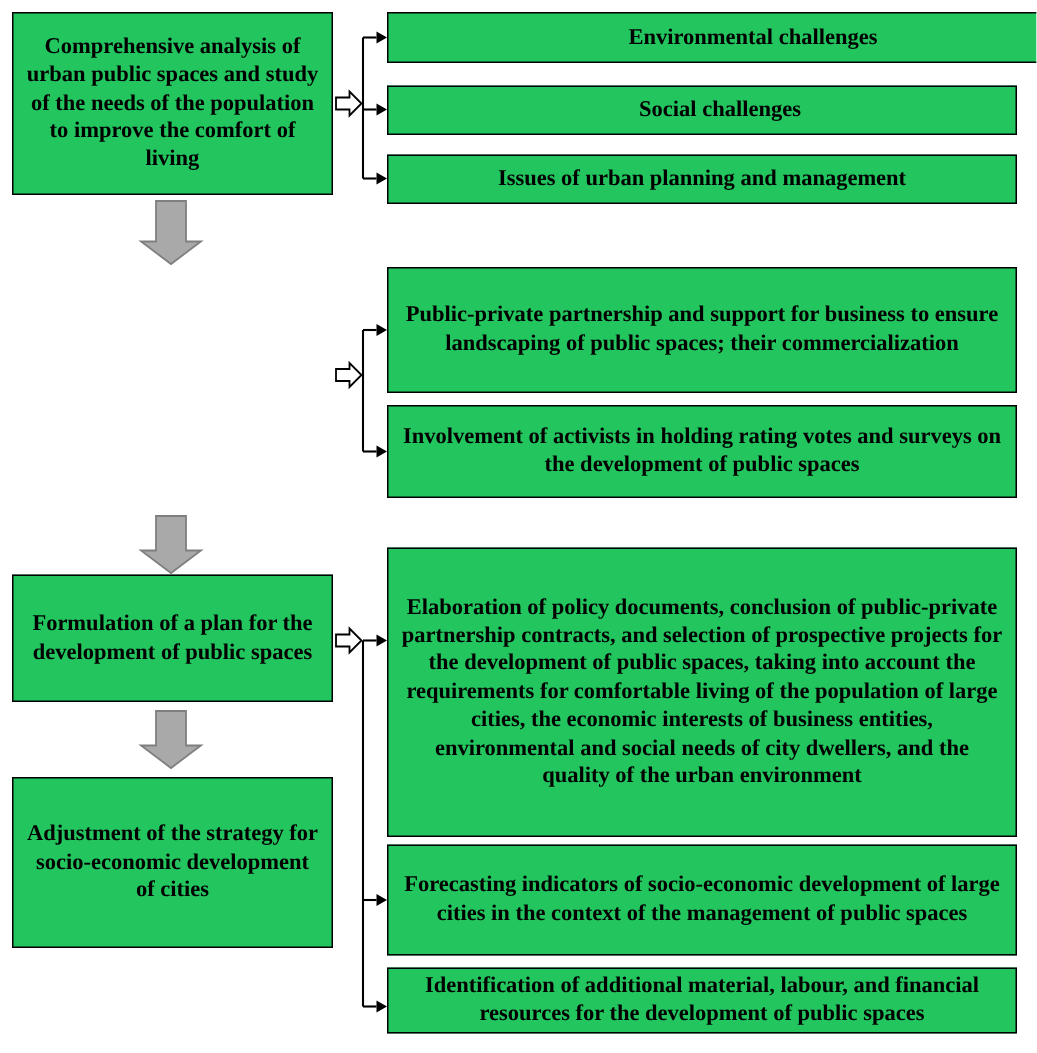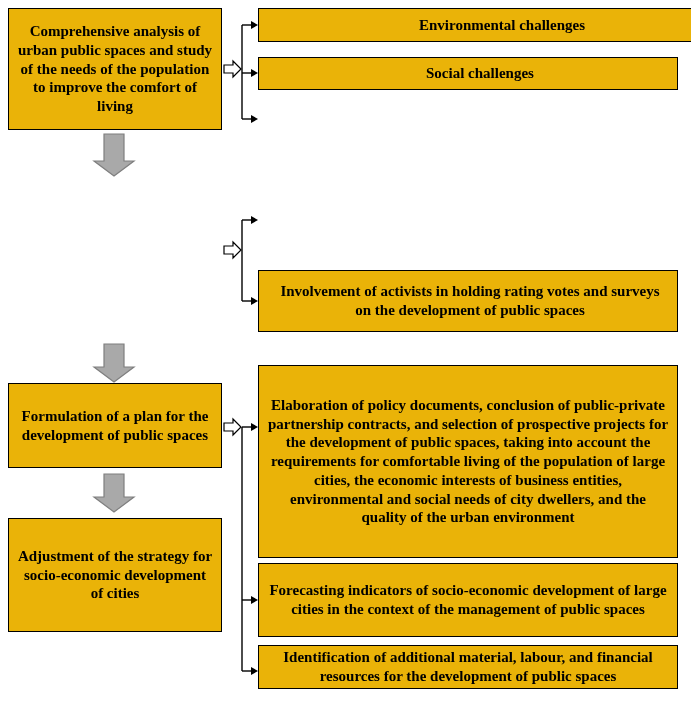--- a/index.html
+++ b/index.html
@@ -8,42 +8,42 @@
   .canvas {
     position:relative;
     width:691px;
     height:702px;
     background:#ffffff;
     overflow:hidden;
   }
   .box {
     position:absolute;
     border:1.5px solid #000000;
-    background:#eab308;
+    background:#22c55e;
     display:flex;
     align-items:center;
     justify-content:center;
     text-align:center;
     font-weight:bold;
     font-size:15px;
     line-height:1.25;
     color:#000000;
     padding:2px 8px;
   }
   
   .l1 { left:8px;  top:8px;   width:214px; height:122px; }
   .l2 { left:8px;  top:178px; width:214px; height:160px; }
   .l3 { left:8px;  top:383px; width:214px; height:85px;  }
   .l4 { left:8px;  top:518px; width:214px; height:114px; }
   
   .r1a { left:258px; top:8px;   width:488px; height:34px;  }
   .r1b { left:258px; top:57px;  width:420px; height:33px;padding-left:32px;  }
   .r1c { left:258px; top:103px; width:420px; height:33px;  }
   .r2a { left:258px; top:178px; width:420px; height:84px;  }
-  .r2b { left:258px; top:270px; width:420px; height:62px;padding-left:12px;  }
+  .r2b { left:258px; top:270px; width:420px; height:62px;  }
   .r3a { left:258px; top:365px; width:420px; height:193px; }
   .r3b { left:258px; top:563px; width:420px; height:74px;  }
   .r3c { left:258px; top:645px; width:420px; height:44px;  }
   .overlay {
     position:absolute;
     left:0; top:0;
     width:691px;
     height:702px;
     pointer-events:none;
   }
@@ -52,21 +52,23 @@
 <body>
 
 <div class="canvas">
 
   <div class="box l1">Comprehensive analysis of urban public spaces and study of the needs of the population to improve the comfort of living</div>
   <div class="box l4">Adjustment of the strategy for socio-economic development of cities</div>
   <div class="box l3">Formulation of a plan for the development of public spaces</div>
 
   <div class="box r1a">Environmental challenges</div>
   <div class="box r1b">Social challenges</div>
+  <div class="box r1c">Issues of urban planning and management</div>
 
+  <div class="box r2a">Public-private partnership and support for business to ensure landscaping of public spaces; their commercialization</div>
   <div class="box r2b">Involvement of activists in holding rating votes and surveys on the development of public spaces</div>
 
   <div class="box r3a">Elaboration of policy documents, conclusion of public-private partnership contracts, and selection of prospective projects for the development of public spaces, taking into account the requirements for comfortable living of the population of large cities, the economic interests of business entities, environmental and social needs of city dwellers, and the quality of the urban environment</div>
   <div class="box r3b">Forecasting indicators of socio-economic development of large cities in the context of the management of public spaces</div>
   <div class="box r3c">Identification of additional material, labour, and financial resources for the development of public spaces</div>
 
   <svg class="overlay" width="691" height="702" viewBox="0 0 691 702" xmlns="http://www.w3.org/2000/svg">
 
     <g>
       <polygon points="104,134 124,134 124,161 134,161 114,176 94,161 104,161" stroke="#7f7f7f" stroke-width="1.2" fill="#a9a9a9"></polygon>

